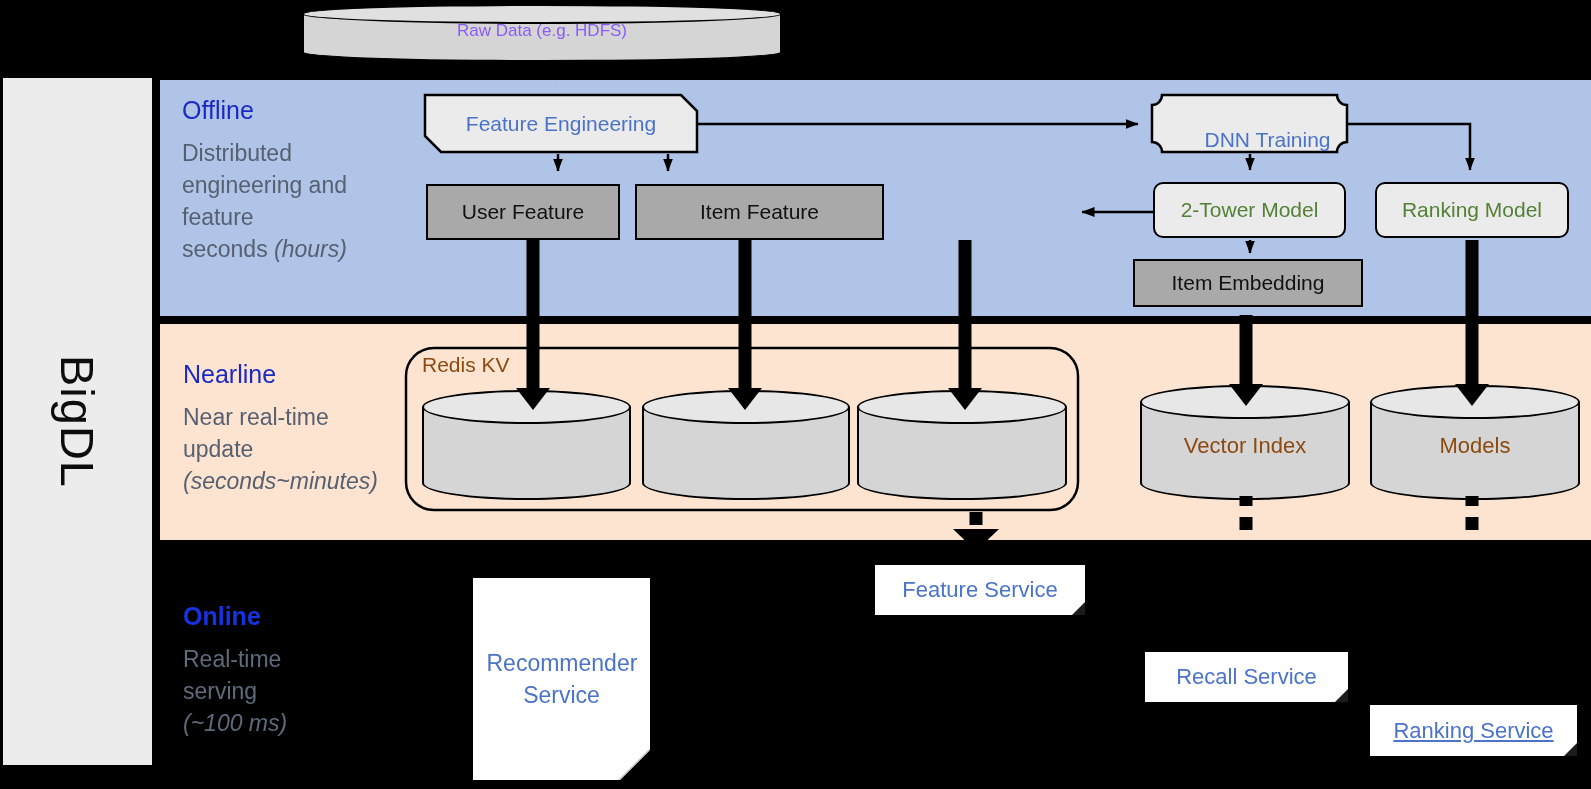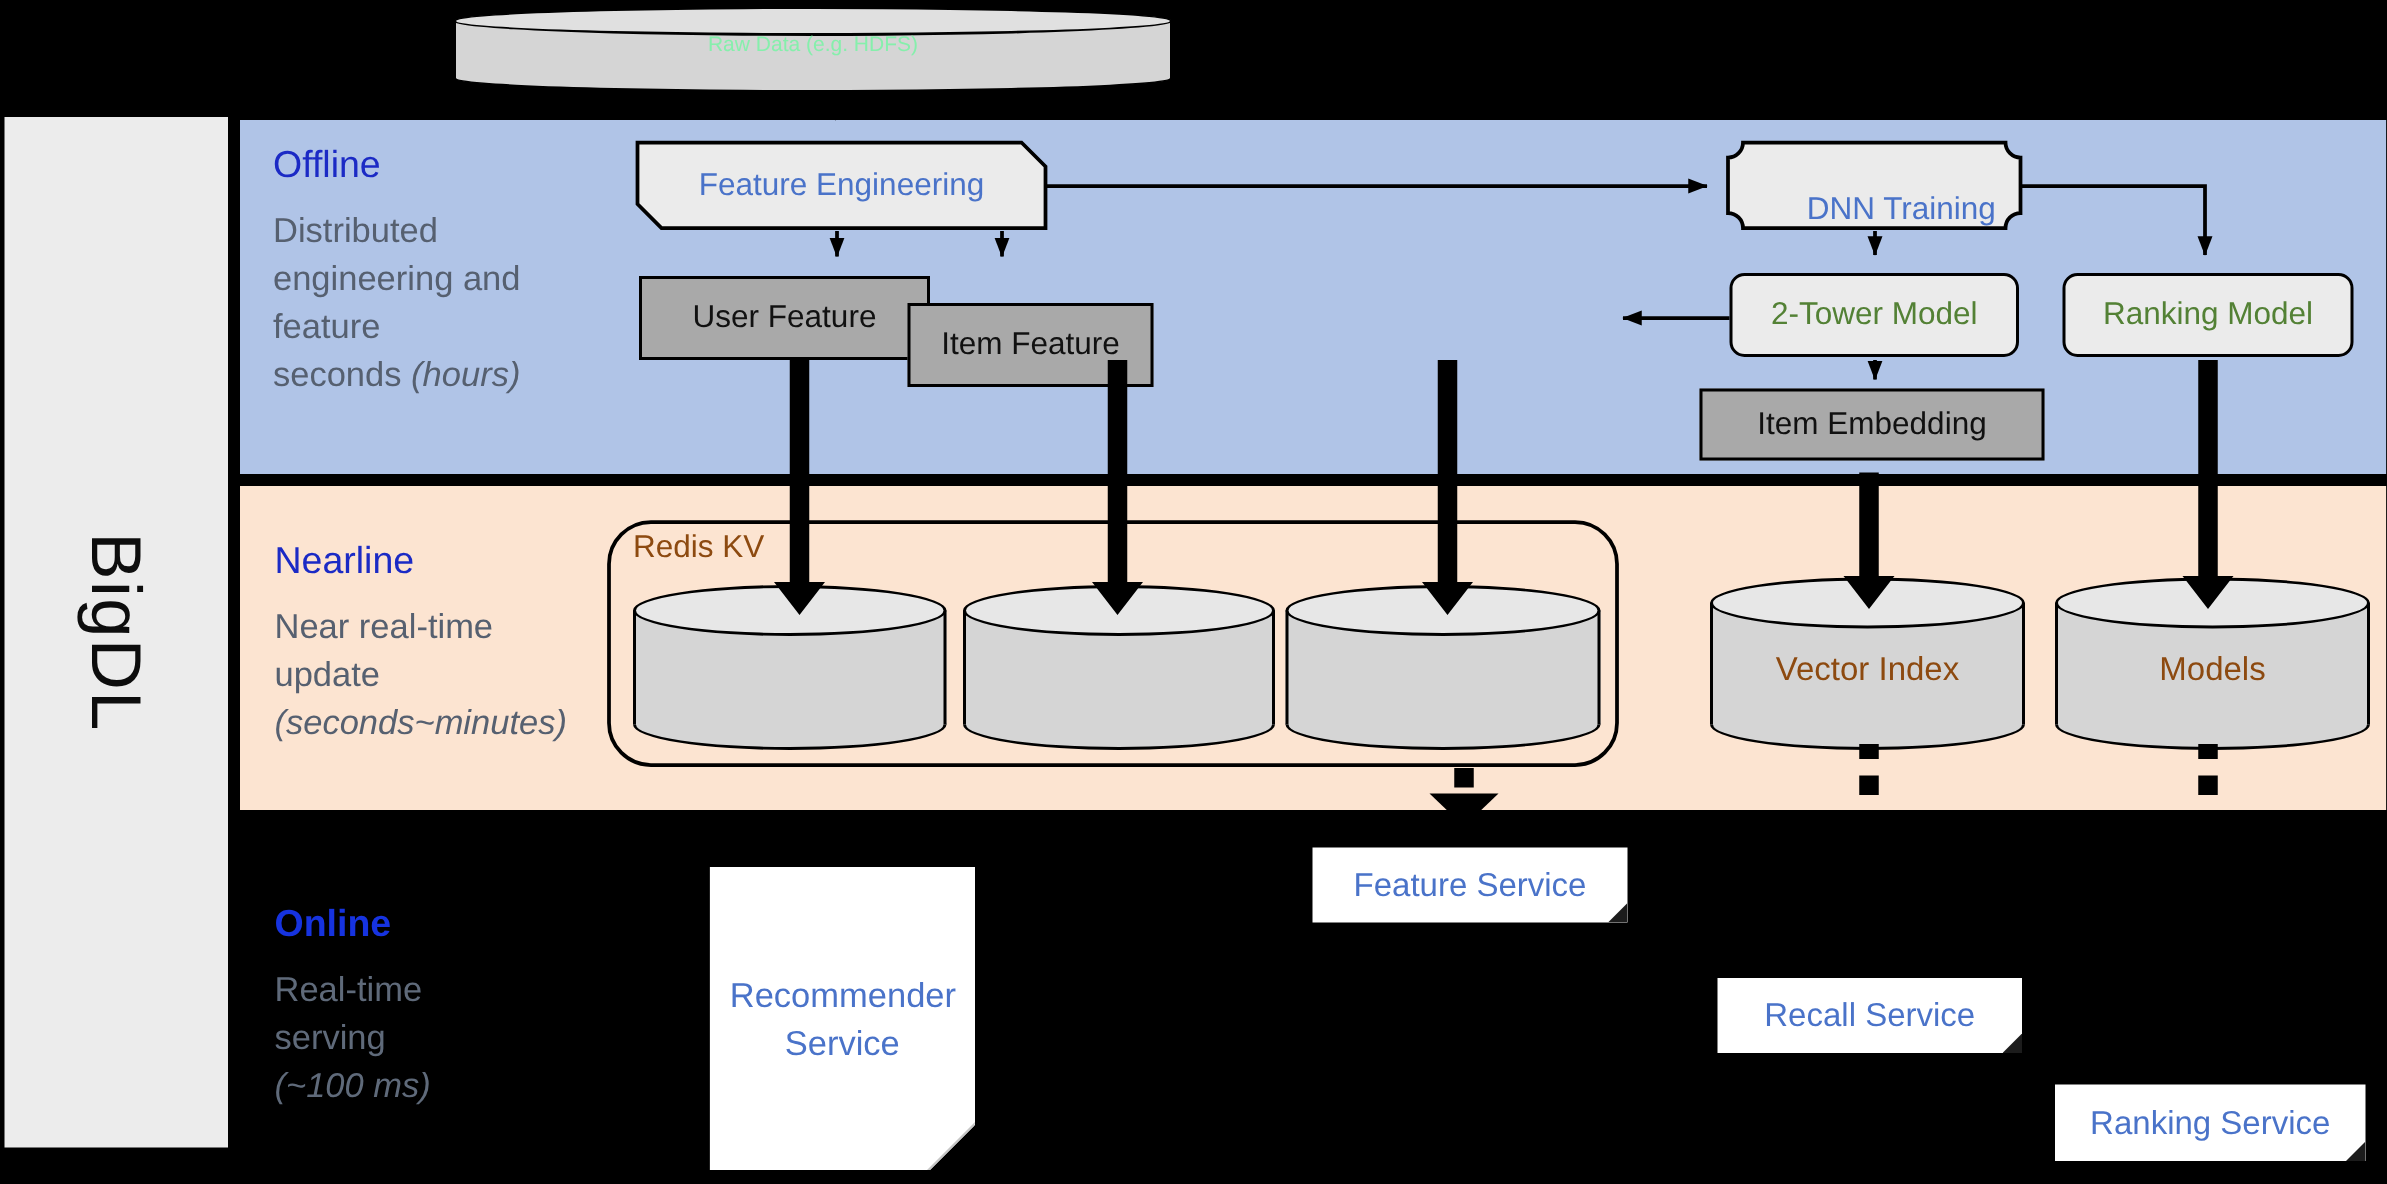--- a/index.html
+++ b/index.html
@@ -89,36 +89,36 @@
   <svg class="svg-layer" width="1591" height="789" viewBox="0 0 1591 789">
     <path d="M425 95 H681 L697 111 V152 H441 L425 136 Z" fill="var(--light-box-fill)" stroke="#000" stroke-width="2.5"></path>
     <path d="M1162 95 H1337 A10 10 0 0 0 1347 105 V142 A10 10 0 0 0 1337 152 H1162 A10 10 0 0 0 1152 142 V105 A10 10 0 0 0 1162 95 Z" fill="var(--light-box-fill)" stroke="#000" stroke-width="2.5"></path>
     <rect x="406" y="348" width="672" height="162" rx="28" fill="none" stroke="#000" stroke-width="2.5"></rect>
   </svg>
 
   <div class="cyl" style="left:302px;top:4px;width:480px;height:58px;">
     <div class="cyl-bottom" style="height:20px;"></div>
     <div class="cyl-mid" style="top:10px;bottom:10px;"></div>
     <div class="cyl-top" style="height:20px;background:#e0e0e0;"></div>
-    <div class="cyl-label" style="top:17px;color:#86efac;font-size:14px;">Raw Data (e.g. HDFS)</div>
+    <div class="cyl-label" style="top:17px;color:#8b5cf6;font-size:17px;">Raw Data (e.g. HDFS)</div>
   </div>
 
   <div class="box shape-label" style="left:425px;top:95px;width:272px;height:57px;">
       <span>Feature Engineering</span>
     </div>
 
   <div class="box shape-label" style="left:1152px;top:95px;width:231px;height:57px;align-items:flex-end;">
       <span>DNN Training</span>
     </div>
 
   <div class="box gray-box" style="left:426px;top:184px;width:194px;height:56px;">
       <span>User Feature</span>
     </div>
 
-  <div class="box gray-box" style="left:605px;top:184px;width:164px;height:56px;margin-top:18px;">
+  <div class="box gray-box" style="left:635px;top:184px;width:249px;height:56px;">
       <span>Item Feature</span>
     </div>
 
 
   <div class="box model-box" style="left:1153px;top:182px;width:193px;height:56px;">
       <span>2-Tower Model</span>
     </div>
 
   <div class="box model-box" style="left:1375px;top:182px;width:194px;height:56px;">
       <span>Ranking Model</span>
@@ -167,21 +167,21 @@
   <div class="box svc" style="left:875px;top:565px;width:210px;height:50px;">
     <span>Feature Service</span>
     <div class="fold-small"></div>
   </div>
 
   <div class="box svc" style="left:1145px;top:652px;width:203px;height:50px;">
     <span>Recall Service</span>
     <div class="fold-small"></div>
   </div>
 
-  <div class="box svc" style="left:1370px;top:723px;width:207px;height:51px;">
+  <div class="box svc" style="left:1370px;top:705px;width:207px;height:51px;text-decoration:underline;">
     <span>Ranking Service</span>
     <div class="fold-small"></div>
   </div>
 
   <svg class="svg-layer" width="1591" height="789" viewBox="0 0 1591 789">
     <defs>
       <marker id="arr" viewBox="0 0 13 10" refX="12.5" refY="5" markerWidth="13" markerHeight="11" markerUnits="userSpaceOnUse" orient="auto-start-reverse">
         <path d="M0 0 L13 5 L0 10 Z" fill="#000"></path>
       </marker>
     </defs>

